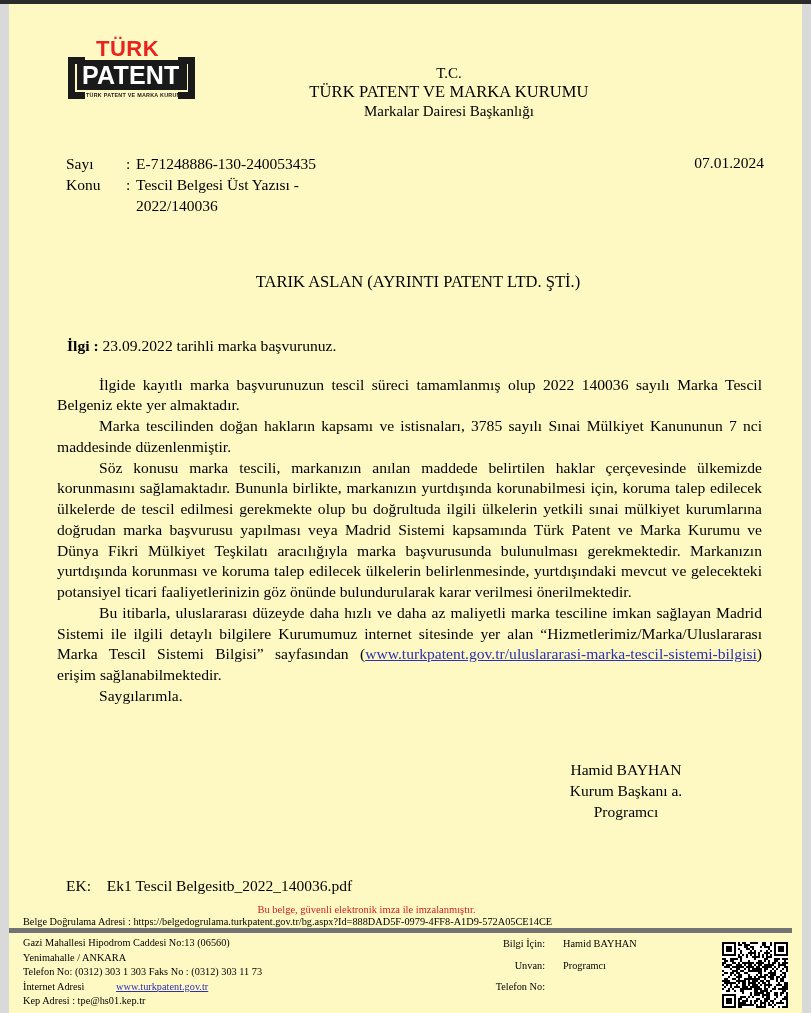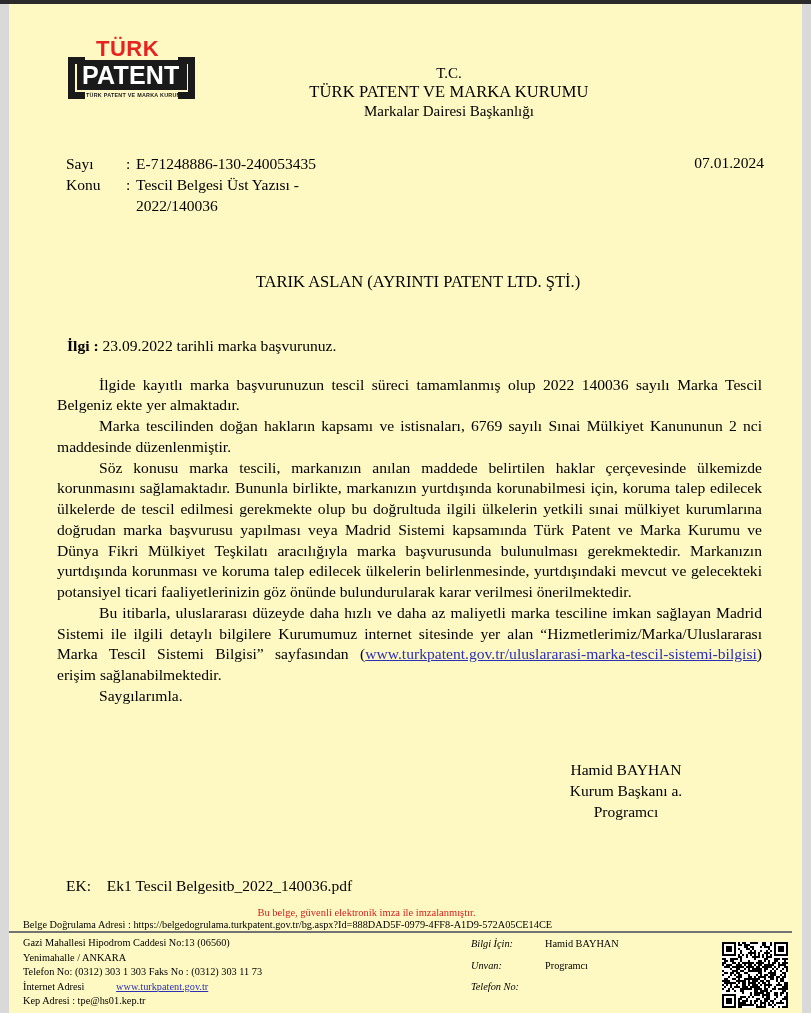--- a/index.html
+++ b/index.html
@@ -132,35 +132,35 @@
   .esign-note {
     text-align: center;
     color: #d21f1f;
     font-size: 10.5px;
     padding-right: 78px;
     margin-bottom: 1px;
   }
   .verify-line {
     font-size: 10.3px;
     padding: 0 0 0 14px;
-    border-bottom: 2px solid #737373;
+    border-bottom: 5px solid #737373;
     padding-bottom: 1px;
     margin: 0 10px 0 0;
   }
   .footer-cols {
     display: flex;
     padding: 3px 0 4px 14px;
     font-size: 10.3px;
     line-height: 1.42;
   }
   .fcol-left { width: 448px; }
   .fcol-mid { width: 250px; }
   .fcol-left a { color: #2b30b5; text-decoration: underline; margin-left: 29px; }
   .fc-row { display: flex; }
-  .fc-label { width: 74px; text-align: left; margin-right: 0; font-style: italic; }
+  .fc-label { width: 74px; text-align: right; margin-right: 18px; }
   .fc-mid-rows { margin-top: 1px; }
   .fc-mid-rows .fc-row { margin-bottom: 7px; }
   .qr {
     position: absolute;
     right: 14px; bottom: 5px;
     width: 66px; height: 66px;
   }
   .qr svg { display: block; }
 </style>
 </head>
@@ -220,21 +220,21 @@
 
   <div class="recipient">TARIK ASLAN (AYRINTI PATENT LTD. ŞTİ.)</div>
 
   <div class="body-wrap">
 
     <div class="para p-ilgi">
       <b>İlgi :</b><span> 23.09.2022 tarihli marka başvurunuz.</span>
     </div>
 
     <p class="para">İlgide kayıtlı marka başvurunuzun tescil süreci tamamlanmış olup 2022 140036 sayılı Marka Tescil Belgeniz ekte yer almaktadır.</p>
-    <p class="para">Marka tescilinden doğan hakların kapsamı ve istisnaları, 6769 sayılı Sınai Mülkiyet Kanununun 2 nci maddesinde düzenlenmiştir.</p>
+    <p class="para">Marka tescilinden doğan hakların kapsamı ve istisnaları, 3785 sayılı Sınai Mülkiyet Kanununun 7 nci maddesinde düzenlenmiştir.</p>
     <p class="para">Söz konusu marka tescili, markanızın anılan maddede belirtilen haklar çerçevesinde ülkemizde korunmasını sağlamaktadır. Bununla birlikte, markanızın yurtdışında korunabilmesi için, koruma talep edilecek ülkelerde de tescil edilmesi gerekmekte olup bu doğrultuda ilgili ülkelerin yetkili sınai mülkiyet kurumlarına doğrudan marka başvurusu yapılması veya Madrid Sistemi kapsamında Türk Patent ve Marka Kurumu ve Dünya Fikri Mülkiyet Teşkilatı aracılığıyla marka başvurusunda bulunulması gerekmektedir. Markanızın yurtdışında korunması ve koruma talep edilecek ülkelerin belirlenmesinde, yurtdışındaki mevcut ve gelecekteki potansiyel ticari faaliyetlerinizin göz önünde bulundurularak karar verilmesi önerilmektedir.</p>
 
     <p class="para"><span>Bu itibarla, uluslararası düzeyde daha hızlı ve daha az maliyetli marka tesciline imkan sağlayan Madrid Sistemi  ile ilgili detaylı bilgilere Kurumumuz internet sitesinde yer alan “Hizmetlerimiz/Marka/Uluslararası Marka Tescil Sistemi  Bilgisi” sayfasından (</span><a class="doclink" href="#">www.turkpatent.gov.tr/uluslararasi-marka-tescil-sistemi-bilgisi</a><span>) erişim sağlanabilmektedir.</span></p>
 
     <p class="para">Saygılarımla.</p>
   </div>
 
   <div class="signature">
     <div>Hamid BAYHAN</div>
     <div>Kurum Başkanı a.</div>

